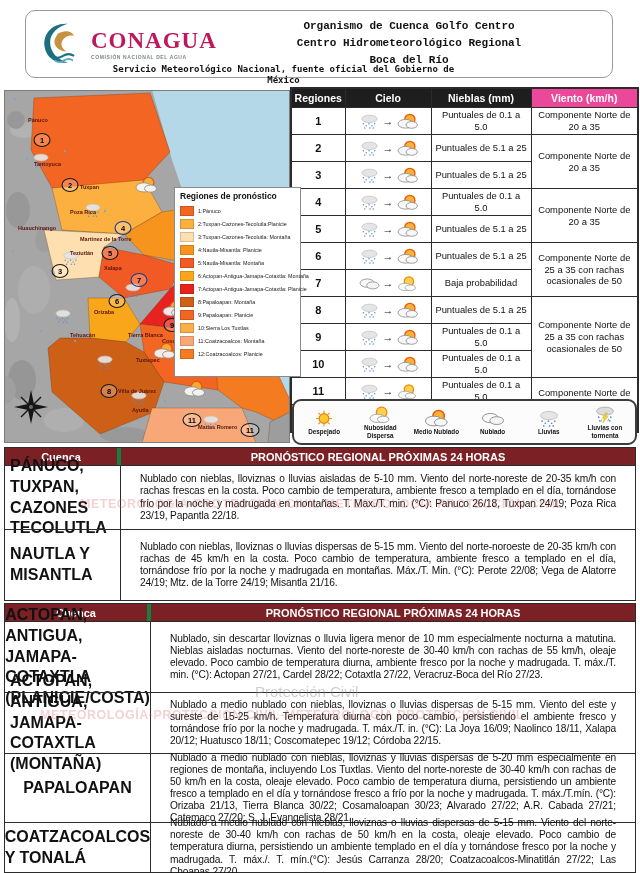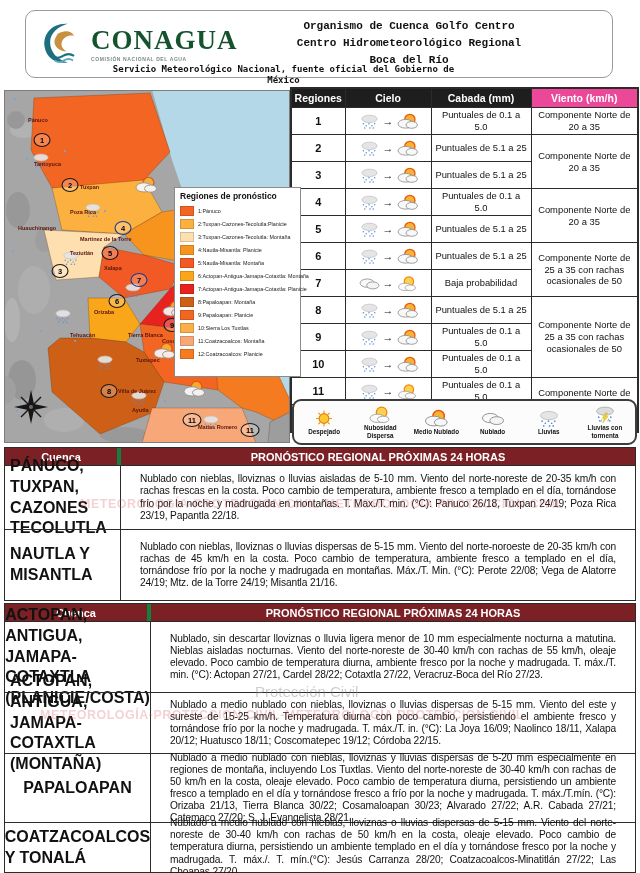--- a/index.html
+++ b/index.html
@@ -2,22 +2,22 @@
 <html><head>
 <meta charset="utf-8">
 <style>
   html,body{margin:0;padding:0;background:#fff;}
   .page{position:relative;width:640px;height:873px;background:#fff;overflow:hidden;
         font-family:"Liberation Sans",sans-serif;color:#111;}
   
   .hdr-box{position:absolute;left:25px;top:10px;width:586px;height:66px;
            border:1.5px solid #9a9a9a;border-radius:10px;background:#fff;}
   .logo{position:absolute;left:14px;top:10px;display:flex;align-items:center;gap:5px;}
-  .logo-name{font-family:"Liberation Serif",serif;font-weight:bold;font-size:27px;
-             color:#14532d;letter-spacing:1px;line-height:1;}
+  .logo-name{font-family:"Liberation Serif",serif;font-weight:bold;font-size:23px;
+             color:#be185d;letter-spacing:1px;line-height:1;}
   .logo-sub{font-size:5px;color:#7d8a86;letter-spacing:.6px;margin-top:2px;font-weight:bold;}
   .hdr-titles{position:absolute;left:195px;right:15px;top:7px;text-align:center;
               font-family:Liberation Mono, monospace;font-weight:bold;font-size:11px;line-height:1.55;}
   .servicio{position:absolute;left:0;top:64px;width:567px;text-align:center;
             font-family:"DejaVu Sans Mono",monospace;font-weight:bold;font-size:9px;line-height:1.2;}
   
   .mapwrap{position:absolute;left:4px;top:90px;width:286px;height:353px;}
   .map-legend{position:absolute;left:170px;top:97px;width:117px;background:#fff;
               border:1px solid #8a8a8a;padding:3px 3px 16px 5px;z-index:5;}
   .map-legend h3{margin:0 0 3px 0;font-size:8.5px;}
@@ -347,21 +347,21 @@
     <colgroup>
         <col style="width:54px">
         <col style="width:86px">
         <col style="width:100px">
         <col style="width:107px">
       </colgroup>
     <tbody>
         <tr>
       <th style="background: rgb(30, 30, 30);">Regiones</th>
       <th style="background: rgb(30, 30, 30);">Cielo</th>
-      <th style="background: rgb(30, 30, 30);">Cabada (mm)</th>
+      <th style="background: rgb(30, 30, 30);">Nieblas (mm)</th>
       <th style="background: #ec4899;">Viento (km/h)</th>
     </tr>
     <tr>
       <td class="rg">1</td>
       <td class="cielo">
             <div class="cielo-in">
               <svg class="wic" viewBox="0 0 24 18">
                 <use href="#sym-rain"></use>
               </svg>
               <span class="arr">→</span>

